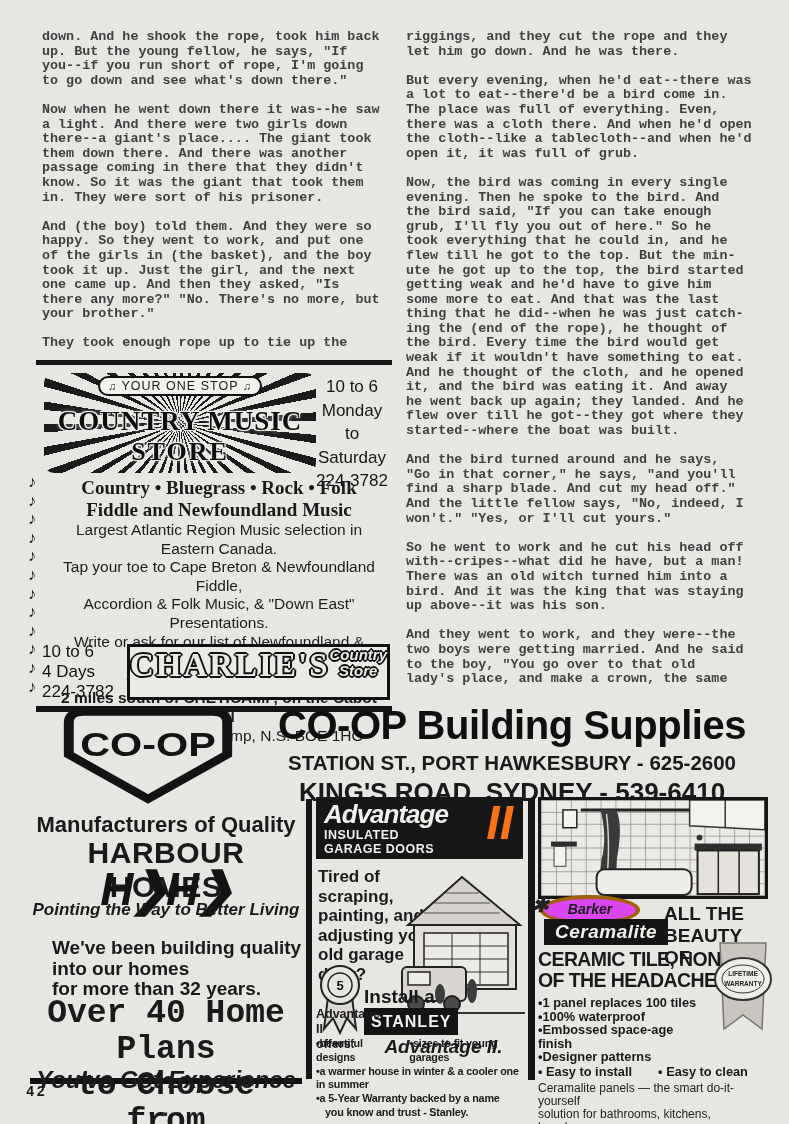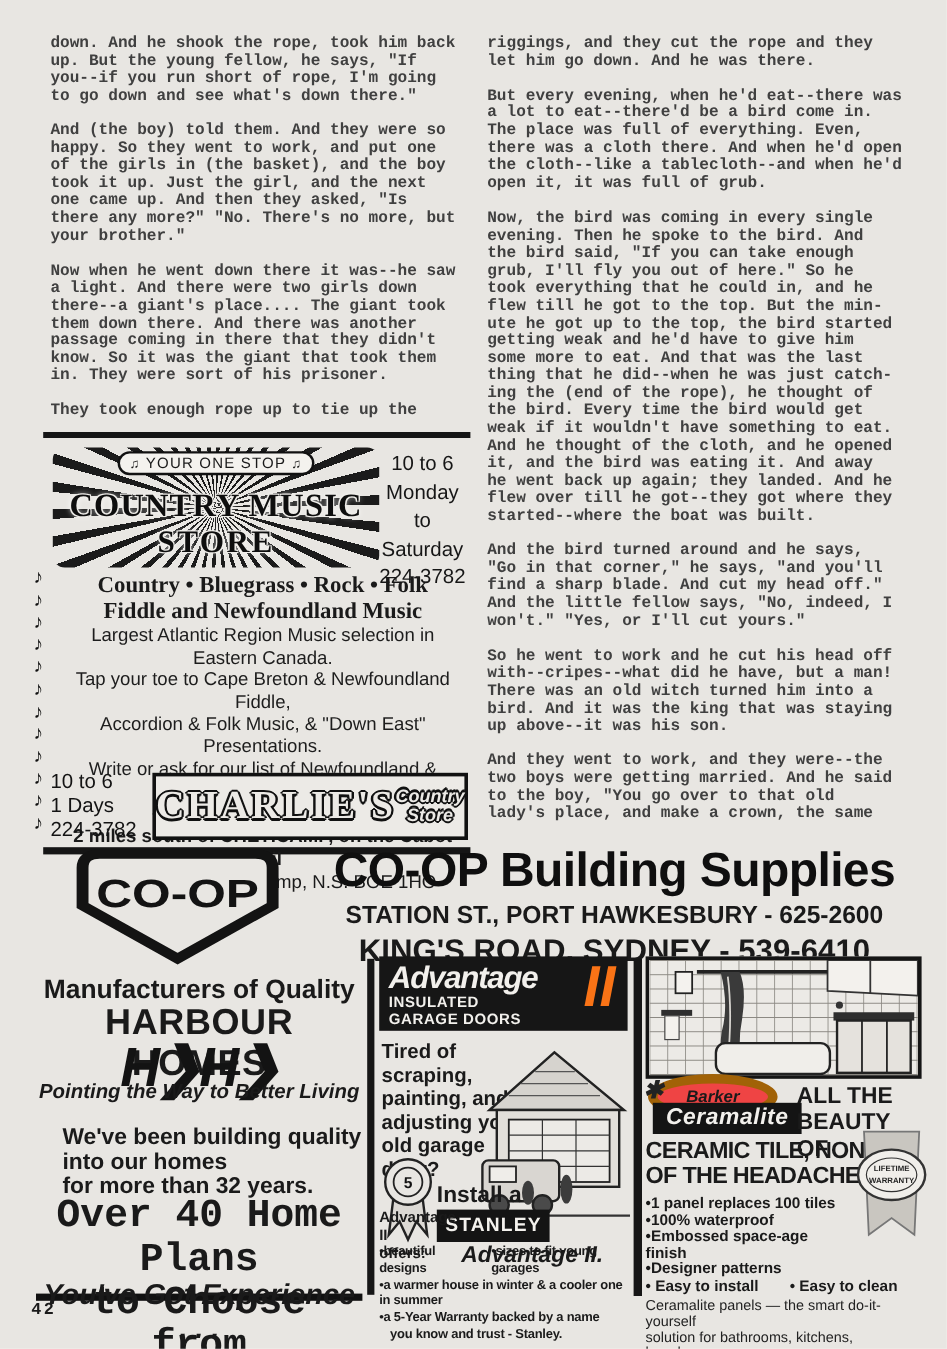--- a/index.html
+++ b/index.html
@@ -30,21 +30,21 @@
         text-shadow:-1px -1px 0 #efede9,1px -1px 0 #efede9,-1px 1px 0 #efede9,1px 1px 0 #efede9,0 0 5px #fff;}
   .cm-hours{position:absolute;right:0px;top:10px;width:80px;text-align:center;
         font-size:17px;line-height:23.5px;color:#161616;}
   .cm-flow{position:absolute;left:12px;right:2px;top:112px;text-align:center;}
   .cm-g{font-family:"Liberation Serif",serif;font-weight:bold;font-size:19px;line-height:22px;}
   .cm-b{font-size:15.5px;line-height:18.6px;color:#1d1d1d;}
   .cm-addr-bold{font-weight:bold;font-size:15.5px;line-height:19px;}
   .cm-addr{font-size:15.5px;line-height:19px;}
   .cm-bottom{position:absolute;left:2px;right:2px;bottom:4px;display:flex;align-items:center;}
   .cm-hours2{width:88px;font-size:17px;line-height:20px;text-align:left;padding-left:4px;color:#131313;}
-  .charlies-box{flex:1;border:3px solid #111;height:50px;display:flex;align-items:center;
+  .charlies-box{flex:1;border:3px solid #111;height:50px;display:flex;
         justify-content:space-around;background:#eceae6;}
   .outline-txt{color:#eceae6;
         text-shadow:-2px 0 0 #111,2px 0 0 #111,0 -2px 0 #111,0 2px 0 #111,
         -1px -1px 0 #111,1px -1px 0 #111,-1px 1px 0 #111,1px 1px 0 #111;}
   .charlies-name{font-weight:bold;font-size:33px;letter-spacing:2px;font-family:"Liberation Serif",serif;}
   .charlies-type{font-style:italic;font-weight:bold;font-size:15px;line-height:16px;text-align:center;}
   
   .coop-logo{position:absolute;left:58px;top:706px;}
   .coop-head{position:absolute;left:238px;top:703px;width:548px;text-align:center;
         font-weight:bold;font-size:40px;letter-spacing:-0.5px;color:#0f0f0f;}
@@ -77,22 +77,22 @@
   .adv-offers{position:absolute;left:0px;top:210px;width:70px;font-weight:bold;font-size:12.5px;line-height:15px;}
   .adv-bullets{position:absolute;left:0px;top:240px;width:210px;font-weight:bold;font-size:10.8px;
         line-height:13.8px;letter-spacing:-0.2px;}
   .adv-bullets .row1{display:flex;gap:14px;}
   .adv-bullets .cont{padding-left:9px;}
   .blt::before{content:"\2022 ";}
   
   .cer-col{position:absolute;left:538px;top:797px;width:232px;}
   .cer-illus{position:relative;border:3px solid #151515;width:224px;height:96px;overflow:hidden;background:#eceae6;}
   .cer-brandrow{position:relative;height:48px;}
-  .barker{position:absolute;left:2px;top:-4px;width:92px;height:22px;border:8px solid #a16207;border-radius:50%;
-        background:#ef4444;text-align:center;font-style:italic;font-weight:bold;font-size:14px;line-height:20px;}
+  .barker{position:absolute;left:2px;top:-4px;width:92px;height:22px;border:4px solid #a16207;border-radius:50%;
+        background:#d946ef;text-align:center;font-style:italic;font-weight:bold;font-size:14px;line-height:20px;}
   .barker::before{content:"\2731";position:absolute;left:-12px;top:-4px;font-size:20px;color:#222;}
   .cer-brand{position:absolute;left:6px;top:20px;background:#141414;color:#f2f0ec;font-weight:bold;
         font-style:italic;font-size:19px;padding:2px 11px;letter-spacing:0.5px;}
   .cer-allthe{position:absolute;left:126px;top:4px;font-weight:bold;font-size:19px;line-height:22px;}
   .cer-head{font-weight:bold;font-size:19.5px;line-height:21px;letter-spacing:-0.6px;margin-top:2px;}
   .cer-blts{margin-top:5px;font-weight:bold;font-size:12.8px;line-height:13.6px;width:168px;}
   .cer-easy{display:flex;gap:26px;width:232px;font-weight:bold;font-size:12.8px;line-height:14px;margin-top:1px;}
   .cer-body{margin-top:3px;font-size:12px;line-height:13px;color:#222;}
   .cer-seal{position:absolute;right:-4px;top:140px;}
   .page-num{position:absolute;left:26px;top:1084px;font-family:"Liberation Mono","DejaVu Sans Mono",monospace;
@@ -101,34 +101,34 @@
 </head>
 <body>
 
 <div class="page">
 
   <div class="story-col left">
     <p>down. And he shook the rope, took him back
 up. But the young fellow, he says, "If
 you--if you run short of rope, I'm going
 to go down and see what's down there."</p>
+    <p>Now when he went down there it was--he saw
+a light. And there were two girls down
+there--a giant's place.... The giant took
+them down there. And there was another
+passage coming in there that they didn't
+know. So it was the giant that took them
+in. They were sort of his prisoner.</p>
     <p>And (the boy) told them. And they were so
 happy. So they went to work, and put one
 of the girls in (the basket), and the boy
 took it up. Just the girl, and the next
 one came up. And then they asked, "Is
 there any more?" "No. There's no more, but
 your brother."</p>
-    <p>Now when he went down there it was--he saw
-a light. And there were two girls down
-there--a giant's place.... The giant took
-them down there. And there was another
-passage coming in there that they didn't
-know. So it was the giant that took them
-in. They were sort of his prisoner.</p>
     <p>They took enough rope up to tie up the</p>
   </div>
   <div class="story-col right">
     <p>riggings, and they cut the rope and they
 let him go down. And he was there.</p>
     <p>But every evening, when he'd eat--there was
 a lot to eat--there'd be a bird come in.
 The place was full of everything. Even,
 there was a cloth there. And when he'd open
 the cloth--like a tablecloth--and when he'd
@@ -201,21 +201,21 @@
       <div class="cm-b">Tap your toe to Cape Breton &amp; Newfoundland Fiddle,</div>
       <div class="cm-b">Accordion &amp; Folk Music, &amp; "Down East" Presentations.</div>
       <div class="cm-b">Write or ask for our list of Newfoundland &amp; Maritime Music.</div>
       <div class="cm-b">~ Available by Mail Order ~</div>
       <div class="cm-addr-bold">2 miles south of CHETICAMP, on the Cabot Trail</div>
       <div class="cm-addr">P. O. Box 516, Cheticamp, N.S. BOE 1HO</div>
     </div>
     <div class="cm-bottom">
       <div class="cm-hours2">
         <div>10 to 6</div>
-        <div>1 Days</div>
+        <div>4 Days</div>
         <div>224-3782</div>
       </div>
       <div class="charlies-box">
         <span class="charlies-name outline-txt">CHARLIE'S</span>
         <span class="charlies-type outline-txt">
           <span>Country</span><br>
           <span>Store</span>
         </span>
       </div>
     </div>

